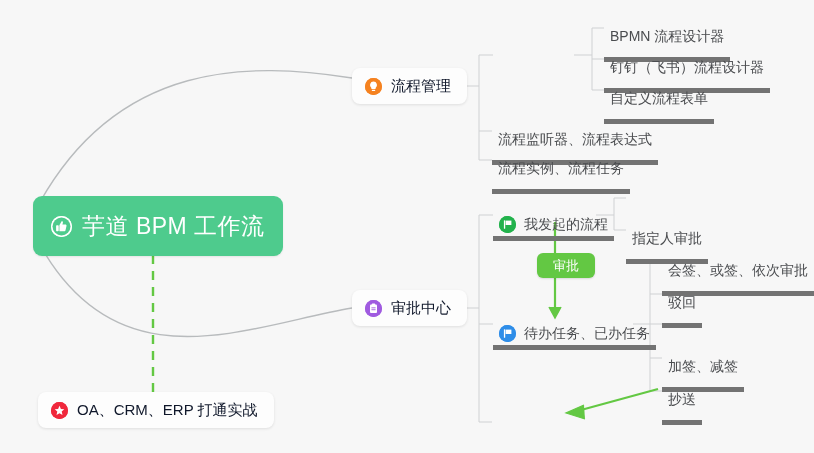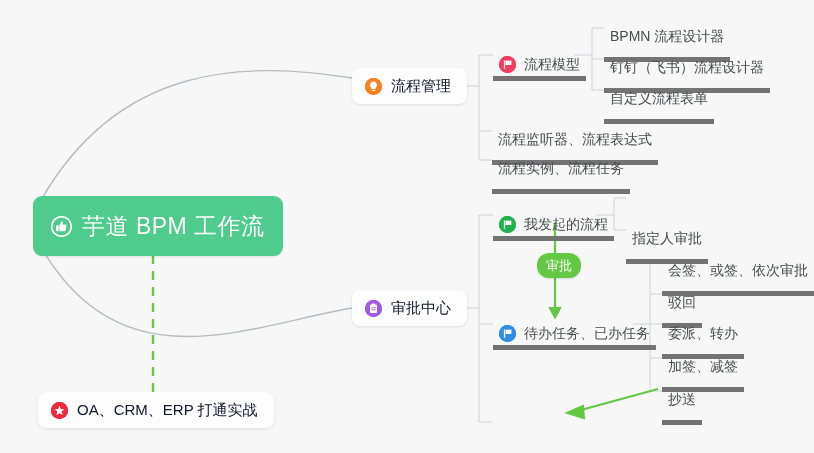--- a/index.html
+++ b/index.html
@@ -56,22 +56,22 @@
   .ico { width:17px; height:17px; border-radius:50%; flex:0 0 auto;
          display:flex; align-items:center; justify-content:center; }
   .ico svg { display:block; }
   .ico-lg { width:21px; height:21px; }
 
   
   .anno {
     position:absolute;
     background:#63C843;
     color:#fff; font-size:13px;
-    border-radius:12px;
-    padding: 5px 9px;
+    border-radius:6px;
+    padding: 5px 16px;
     line-height:15px;
     white-space:nowrap;
     box-shadow: 0 1px 2px rgba(0,0,0,.12);
     text-align: right;
   }
 </style>
 </head>
 <body>
 
 <div id="canvas">
@@ -155,30 +155,20 @@
     <span class="ico" style="background:#F58220;">
       <svg width="17" height="17" viewBox="0 0 17 17">
         <circle cx="8.5" cy="8.5" r="8.5" fill="#F58220"></circle>
         <path d="M8.5 3.6 A3.5 3.5 0 0 0 6.4 9.9 L6.4 11.1 L10.6 11.1 L10.6 9.9 A3.5 3.5 0 0 0 8.5 3.6 Z" fill="#ffffff"></path>
         <rect x="6.8" y="11.8" width="3.4" height="1.1" rx=".5" fill="#ffffff"></rect>
       </svg>
     </span>
     <span class="label">流程管理</span>
   </div>
 
-  <div class="leaf with-icon" style="left:493px; top:40px;">
-    <span class="ico" style="background:#F23E5C;">
-      <svg width="17" height="17" viewBox="0 0 17 17">
-        <circle cx="8.5" cy="8.5" r="8.5" fill="#F23E5C"></circle>
-        <rect x="4.9" y="4.2" width="1.3" height="8.6" rx=".5" fill="#ffffff"></rect>
-        <path d="M6.6 4.6 L12.4 4.6 L12.4 9.0 L6.6 9.0 Z" fill="#ffffff"></path>
-      </svg>
-    </span>
-    <span class="label">流程模型</span>
-  </div>
 
   <div class="leaf" style="left:604px; top:12px;">
     <span class="label">BPMN 流程设计器</span>
   </div>
   <div class="leaf" style="left:604px; top:43px;">
     <span class="label">钉钉（飞书）流程设计器</span>
   </div>
   <div class="leaf" style="left:604px; top:74px;">
     <span class="label">自定义流程表单</span>
   </div>
@@ -228,23 +218,20 @@
     </span>
     <span class="label">待办任务、已办任务</span>
   </div>
 
   <div class="leaf" style="left:662px; top:246px;">
     <span class="label">会签、或签、依次审批</span>
   </div>
   <div class="leaf" style="left:662px; top:278px;align-items:center;">
     <span class="label">驳回</span>
   </div>
-  <div class="leaf" style="left:662px; top:309px;">
-    <span class="label">委派、转办</span>
-  </div>
   <div class="leaf" style="left:662px; top:342px;align-items:center;">
     <span class="label">加签、减签</span>
   </div>
   <div class="leaf" style="left:662px; top:375px;">
     <span class="label">抄送</span>
   </div>
 
 
   <div class="anno" style="left:537px; top:253px;">
     <span>审批</span>

